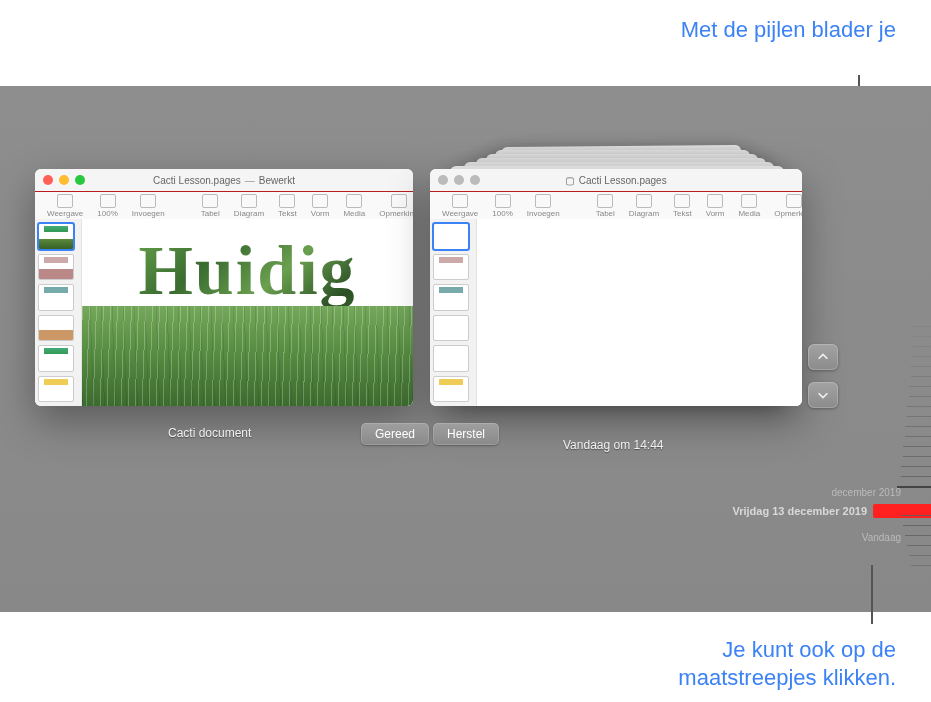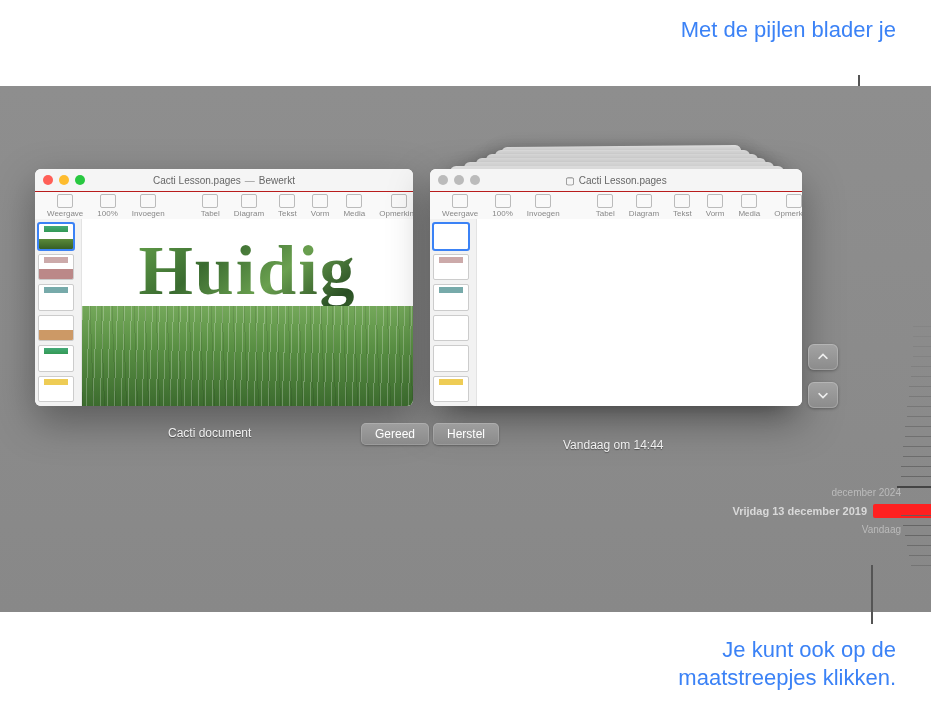--- a/index.html
+++ b/index.html
@@ -339,27 +339,27 @@
     <div class="tick" style="width:22px;margin-left:auto;opacity:.35"></div>
     <div class="tick" style="width:22px;margin-left:auto;opacity:.4"></div>
     <div class="tick" style="width:24px;margin-left:auto;opacity:.45"></div>
     <div class="tick" style="width:24px;margin-left:auto;opacity:.5"></div>
     <div class="tick" style="width:26px;margin-left:auto;opacity:.55"></div>
     <div class="tick" style="width:26px;margin-left:auto;opacity:.6"></div>
     <div class="tick" style="width:28px;margin-left:auto;opacity:.65"></div>
     <div class="tick" style="width:28px;margin-left:auto;opacity:.7"></div>
     <div class="tick" style="width:30px;margin-left:auto;opacity:.75"></div>
     <div class="tick" style="width:30px;margin-left:auto;opacity:.8"></div>
-    <span class="label" style="top:161px;">december 2024</span>
+    <span class="label" style="top:161px;">december 2019</span>
     <div class="tick tk-strong" style="width:34px;margin-left:auto;"></div>
 
     <div class="redbar" style="top:178px;"></div>
     <span class="redlbl" style="top:179px;">Vrijdag 13 december 2019</span>
 
-    <span class="label" style="top:198px;">Vandaag</span>
+    <span class="label" style="top:206px;">Vandaag</span>
     <div class="tick tk-strong" style="width:30px;margin-left:auto;margin-top:16px;"></div>
     <div class="tick" style="width:30px;margin-left:auto;opacity:.9;margin-top:8px;"></div>
     <div class="tick" style="width:28px;margin-left:auto;opacity:.85"></div>
     <div class="tick" style="width:26px;margin-left:auto;opacity:.8"></div>
     <div class="tick" style="width:24px;margin-left:auto;opacity:.7"></div>
     <div class="tick" style="width:22px;margin-left:auto;opacity:.6"></div>
     <div class="tick" style="width:20px;margin-left:auto;opacity:.5"></div>
   </div>
 
 </div>

